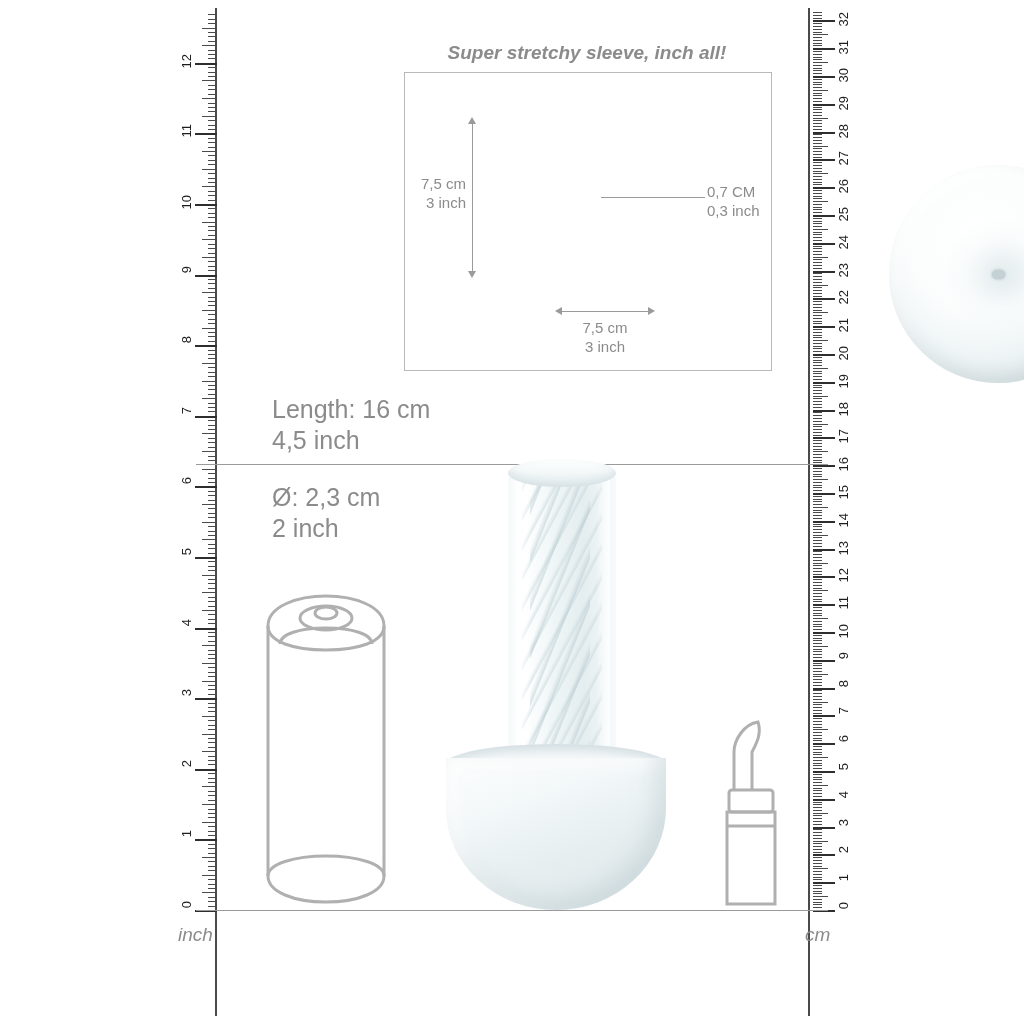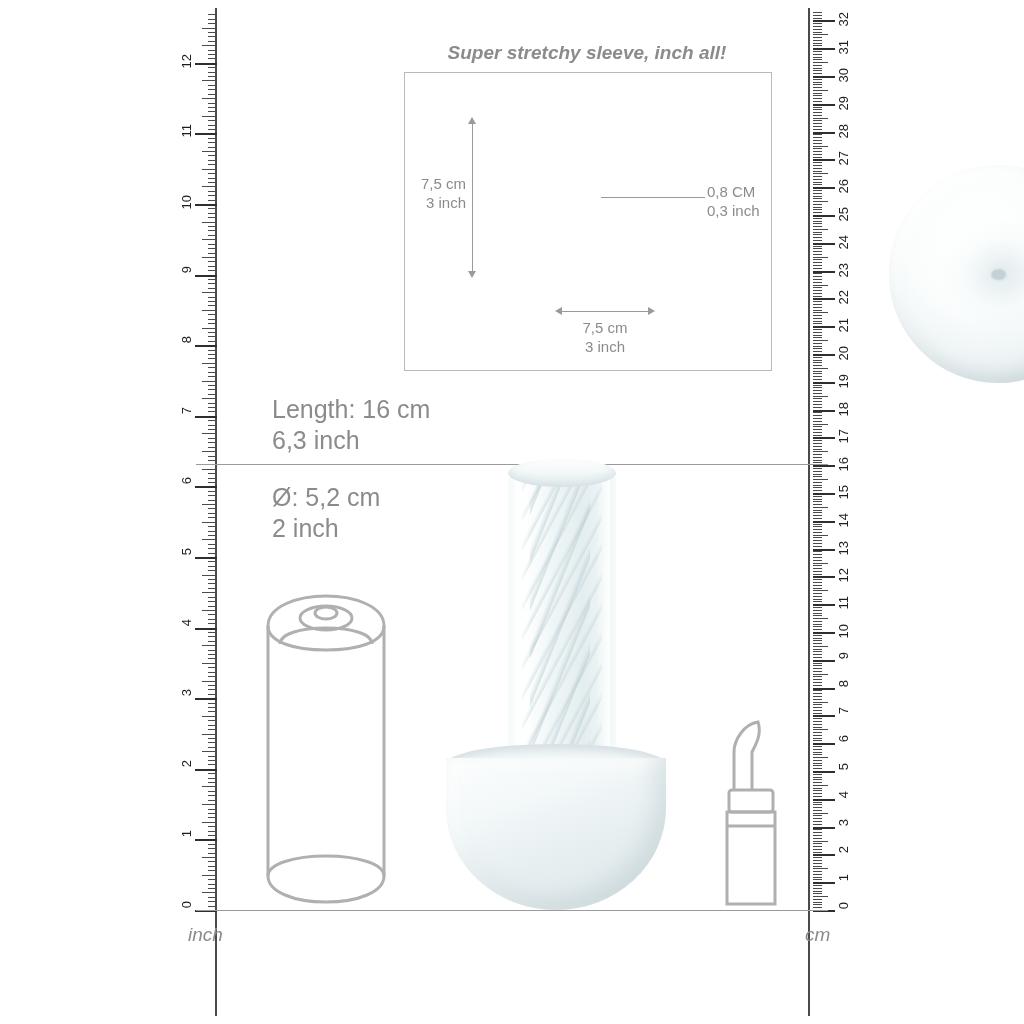--- a/index.html
+++ b/index.html
@@ -60,21 +60,21 @@
   .ruler-left .tick-label { right: 42px; }
   .ruler-right .tick-label { left: 42px; }
 
   .unit-label {
     position: absolute;
     font-size: 19px;
     font-style: italic;
     color: #8b8b8b;
     bottom: 78px;
   }
-  .unit-inch { left: 188px; }
+  .unit-inch { left: 178px; }
   .unit-cm { left: 805px; }
 
   
   .baseline {
     position: absolute;
     height: 1px;
     background: #9a9a9a;
     left: 196px;
     right: 196px;
   }
@@ -855,27 +855,27 @@
   <div class="dim-text" style="left:5px; top:102px; text-align:right; width:56px;">7,5 cm
 3 inch</div>
 
   <div class="dim-line dim-h" style="left:157px; top:238px; width:86px;"></div>
   <div class="arrowhead arr-left" style="left:150px; top:234px;"></div>
   <div class="arrowhead arr-right" style="left:243px; top:234px;"></div>
   <div class="dim-text" style="left:140px; top:246px; text-align:center; width:120px;">7,5 cm
 3 inch</div>
 
   <div class="dim-line dim-h" style="left:196px; top:124px; width:104px;"></div>
-  <div class="dim-text" style="left:302px; top:110px; width:90px;">0,8 CM
+  <div class="dim-text" style="left:302px; top:110px; width:90px;">0,7 CM
 0,3 inch</div>
 </div>
 
 <div class="main-label label-length">Length: 16 cm
-6,3 inch</div>
-<div class="main-label label-diam">Ø: 5,2 cm
+4,5 inch</div>
+<div class="main-label label-diam">Ø: 2,3 cm
 2 inch</div>
 
 <div class="can">
   <svg width="160" height="322" viewBox="0 0 160 322" fill="none" stroke="#b0b0b0" stroke-width="3">
     <path d="M22 38 C22 18 52 8 80 8 C108 8 138 18 138 38 L138 288 C138 304 112 314 80 314 C48 314 22 304 22 288 Z"></path>
     <path d="M22 38 C22 54 48 62 80 62 C112 62 138 54 138 38"></path>
     <path d="M34 56 C34 46 54 40 80 40 C106 40 126 46 126 56"></path>
     <ellipse cx="80" cy="30" rx="26" ry="12"></ellipse>
     <ellipse cx="80" cy="25" rx="11" ry="6"></ellipse>
     <path d="M22 288 C22 276 48 268 80 268 C112 268 138 276 138 288"></path>

